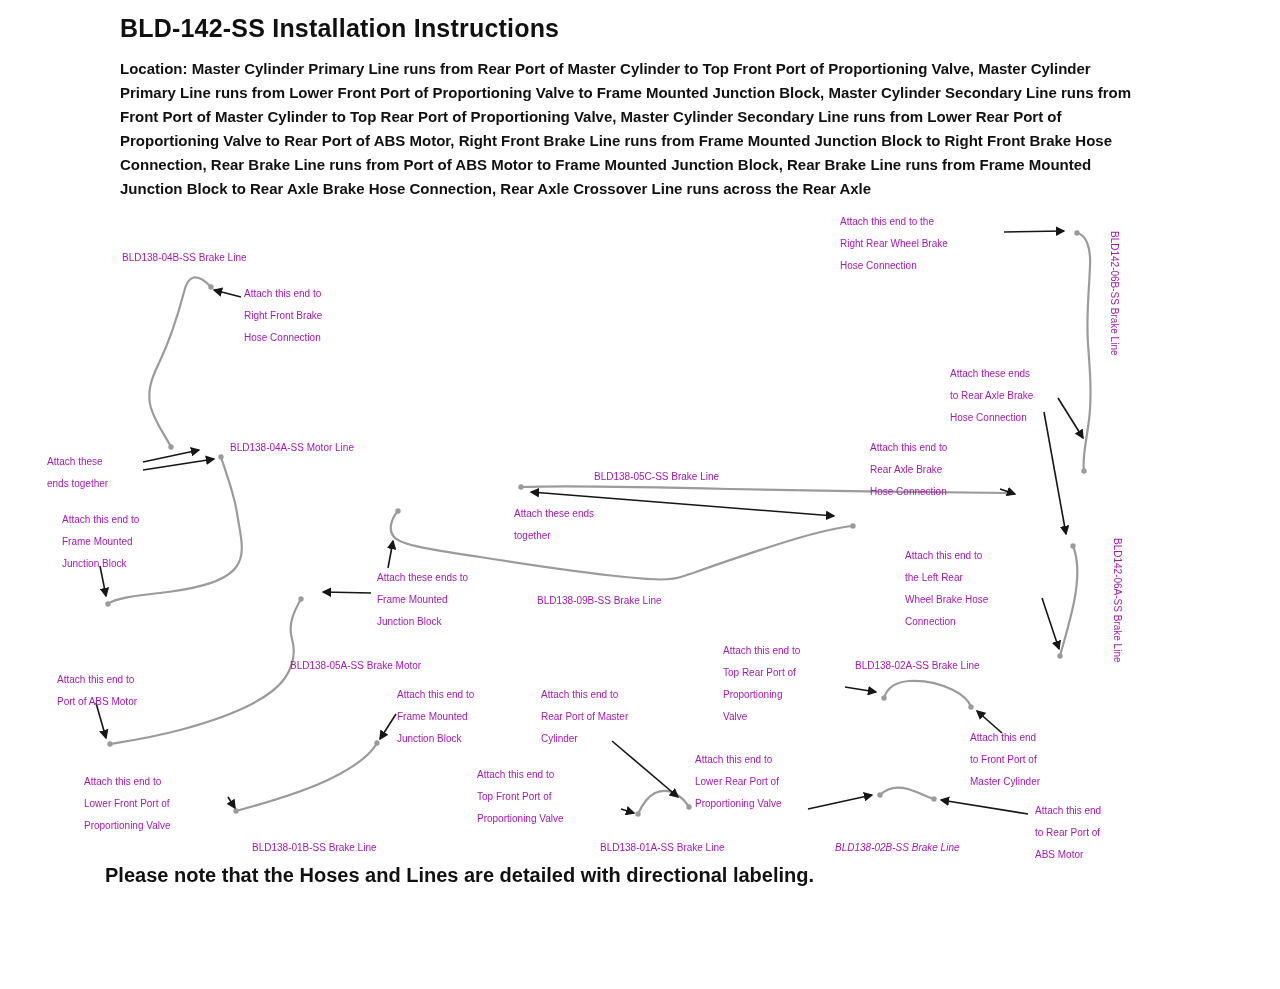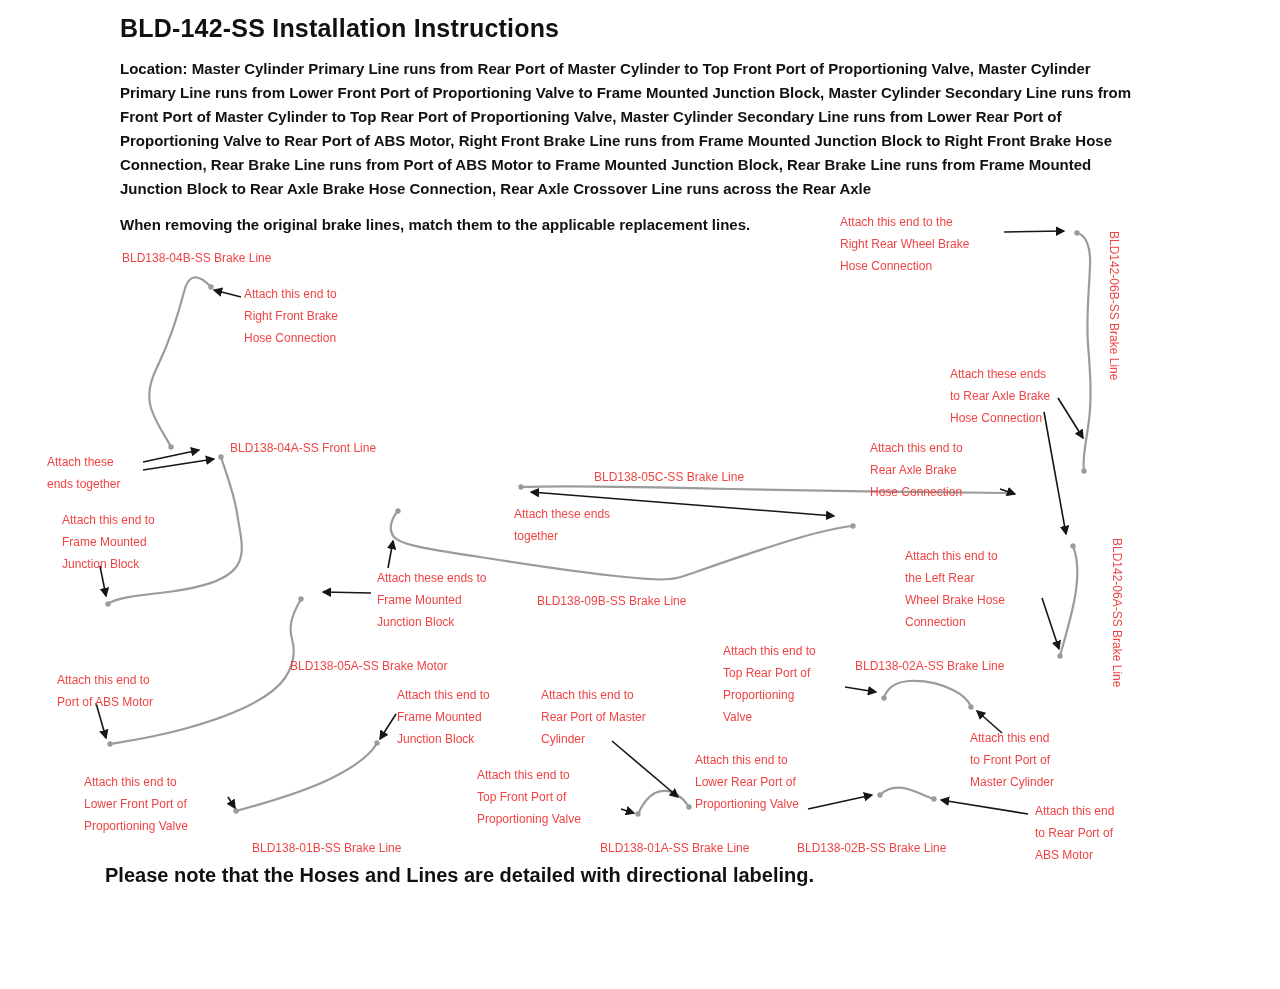--- a/index.html
+++ b/index.html
@@ -23,22 +23,22 @@
   #location {
     position:absolute; left:120px; top:57px; width:1022px;
     font-size:15px; font-weight:700; line-height:24px;
   }
   #intro {
     position:absolute; left:120px; top:216px;
     font-size:15px; font-weight:700;
   }
   #label-layer { position:absolute; left:0; top:0; width:100%; height:100%; }
   .label {
-    position:absolute; font-size:12px; line-height:22px;
-    white-space:pre-line; color:#ef4444;
+    position:absolute; font-size:10px; line-height:22px;
+    white-space:pre-line; color:#a21caf;
   }
   .label.part { white-space:nowrap; }
   .label.vertical { white-space:nowrap; writing-mode:vertical-rl; }
   .note {
     position:absolute; left:105px;
     font-size:20px; font-weight:700;
   }
   #note1 { top:864px; }
   #note2 { top:888px; }
 </style>
@@ -106,32 +106,31 @@
       <line x1="621" y1="809" x2="634" y2="813" class="arrow" marker-end="url(#arrowhead)"></line>
       <line x1="808" y1="809" x2="872" y2="795" class="arrow" marker-end="url(#arrowhead)"></line>
       <line x1="228" y1="797" x2="235" y2="808" class="arrow" marker-end="url(#arrowhead)"></line>
       <line x1="1028" y1="814" x2="941" y2="800" class="arrow" marker-end="url(#arrowhead)"></line>
     </svg>
 
   <h1 id="title">BLD-142-SS Installation Instructions</h1>
 
   <div id="location">Location: Master Cylinder Primary Line runs from Rear Port of Master Cylinder to Top Front Port of Proportioning Valve, Master Cylinder Primary Line runs from Lower Front Port of Proportioning Valve to Frame Mounted Junction Block, Master Cylinder Secondary Line runs from Front Port of Master Cylinder to Top Rear Port of Proportioning Valve, Master Cylinder Secondary Line runs from Lower Rear Port of Proportioning Valve to Rear Port of ABS Motor, Right Front Brake Line runs from Frame Mounted Junction Block to Right Front Brake Hose Connection, Rear Brake Line runs from Port of ABS Motor to Frame Mounted Junction Block, Rear Brake Line runs from Frame Mounted Junction Block to Rear Axle Brake Hose Connection, Rear Axle Crossover Line runs across the Rear Axle</div>
 
-  <div id="intro">When removing the original brake lines, match them to the applicable replacement lines.</div>
 
   <div id="label-layer">
       <div class="label part" style="left: 122px; top: 247px;">BLD138-04B-SS Brake Line</div>
-      <div class="label part" style="left: 230px; top: 437px;">BLD138-04A-SS Front Line</div>
+      <div class="label part" style="left: 230px; top: 437px;">BLD138-04A-SS Motor Line</div>
       <div class="label part" style="left: 594px; top: 466px;">BLD138-05C-SS Brake Line</div>
       <div class="label part" style="left: 537px; top: 590px;">BLD138-09B-SS Brake Line</div>
       <div class="label part" style="left: 290px; top: 655px;">BLD138-05A-SS Brake Motor</div>
       <div class="label part" style="left: 855px; top: 655px;">BLD138-02A-SS Brake Line</div>
       <div class="label part" style="left: 252px; top: 837px;">BLD138-01B-SS Brake Line</div>
       <div class="label part" style="left: 600px; top: 837px;">BLD138-01A-SS Brake Line</div>
-      <div class="label part" style="left: 797px; top: 837px;">BLD138-02B-SS Brake Line</div>
+      <div class="label part" style="left: 835px; top: 837px; font-style: italic;">BLD138-02B-SS Brake Line</div>
       <div class="label vertical" style="left: 1103px; top: 231px;">BLD142-06B-SS Brake Line</div>
       <div class="label vertical" style="left: 1106px; top: 538px;">BLD142-06A-SS Brake Line</div>
       <div class="label annotation" style="left: 244px; top: 283px;">Attach this end to
 Right Front Brake
 Hose Connection</div>
       <div class="label annotation" style="left: 840px; top: 211px;">Attach this end to the
 Right Rear Wheel Brake
 Hose Connection</div>
       <div class="label annotation" style="left: 950px; top: 363px;">Attach these ends
 to Rear Axle Brake

